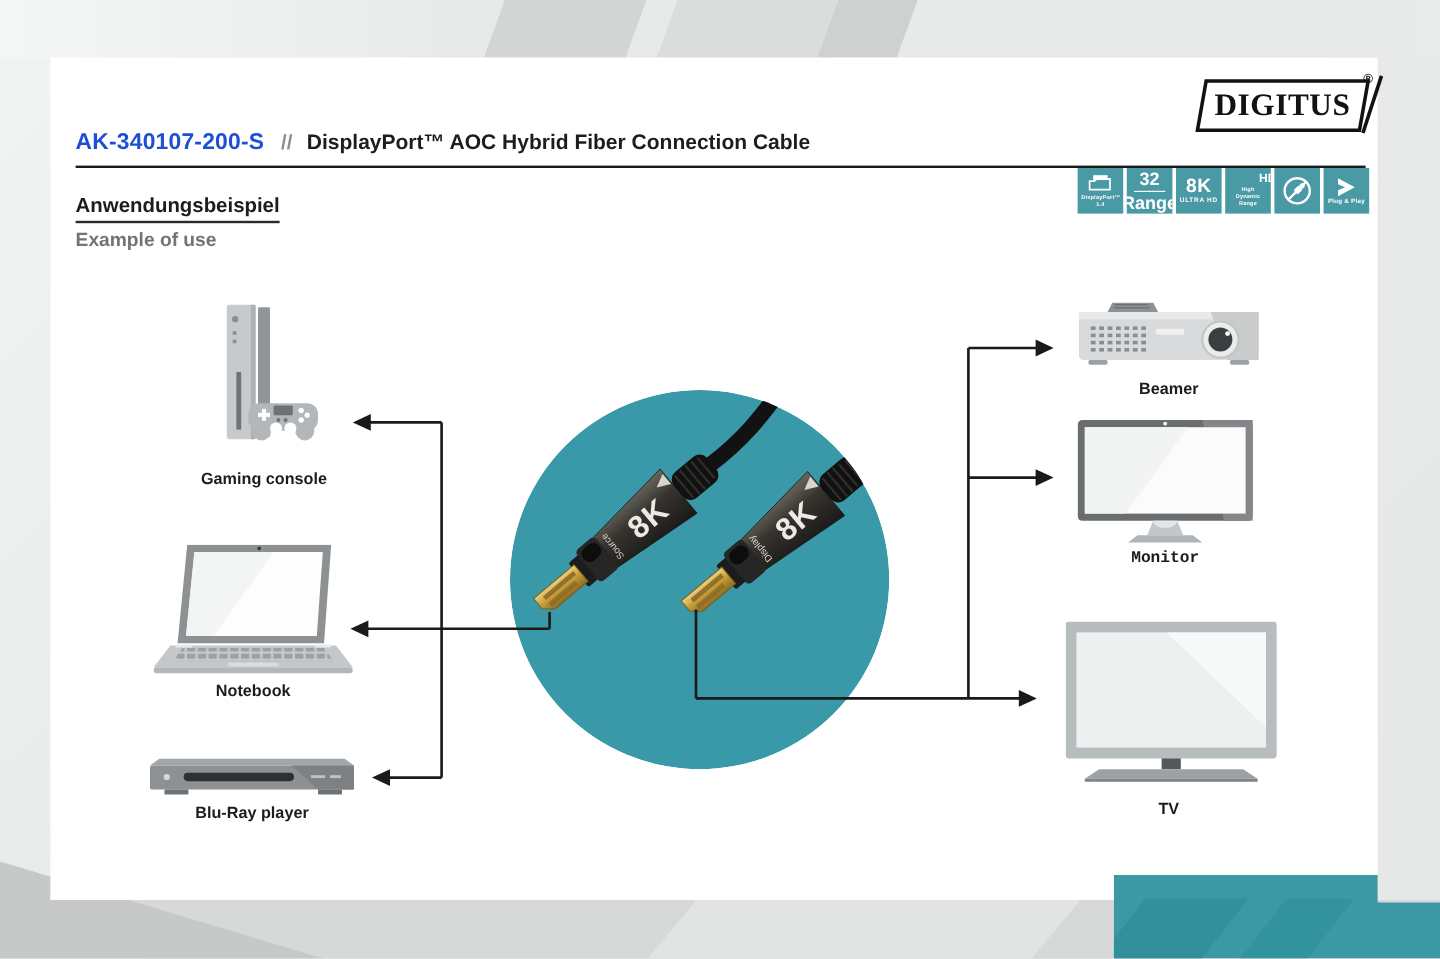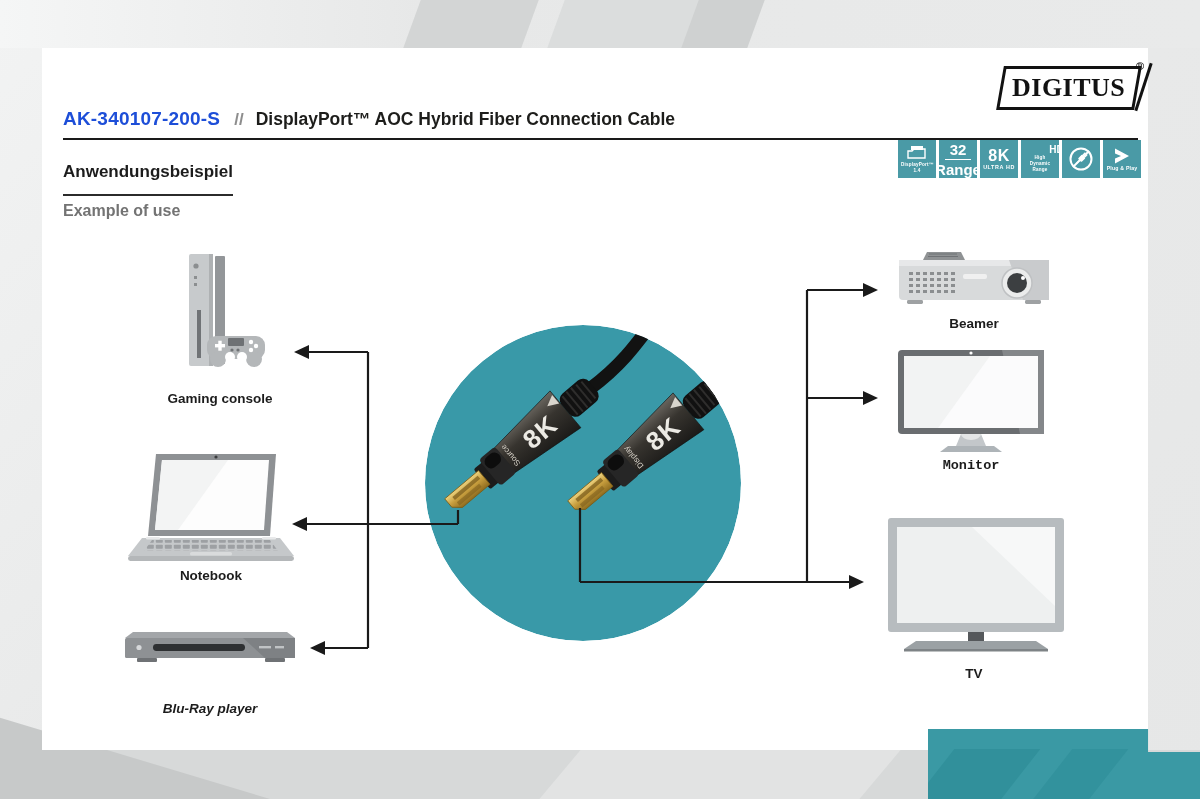--- a/index.html
+++ b/index.html
@@ -22,21 +22,21 @@
   .tchev1{left:6px;width:86px;}
   .tchev2{left:124px;width:56px;opacity:.8;}
   
   .card{position:absolute;left:42px;top:48px;width:1106px;height:702px;background:#ffffff;z-index:2;}
   .header-row{position:absolute;left:21px;top:60px;width:1070px;white-space:nowrap;}
   .pcode{font-size:19px;font-weight:800;color:#1d4ed8;letter-spacing:.2px;}
   .hsep{font-size:17px;font-weight:700;color:#8d8d8d;margin:0 12px 0 14px;}
   .htitle{font-size:17.5px;font-weight:700;color:#1d1d1b;}
   .hrule{position:absolute;left:21px;top:90px;width:1075px;height:2px;background:#1a1a1a;}
   .sec{position:absolute;left:21px;top:114px;}
-  .sec-de{display:inline-block;font-size:17px;font-weight:800;color:#1c1c1c;border-bottom:2px solid #2b2b2b;padding-bottom:12px;}
+  .sec-de{display:inline-block;font-size:17px;font-weight:800;color:#1c1c1c;border-bottom:2px solid #2b2b2b;padding-bottom:2px;}
   .sec-en{margin-top:6px;font-size:16px;font-weight:700;color:#737373;}
   
   .logo{position:absolute;left:958px;top:18px;width:132px;height:38px;border:3px solid #121212;
         transform:skewX(-10deg);display:flex;align-items:center;justify-content:center;background:#fff;}
   .logo-inner{transform:skewX(10deg);font-family:"Liberation Serif",serif;font-weight:700;font-size:26px;color:#121212;letter-spacing:.5px;}
   .logo-slash{position:absolute;left:1100px;top:14px;width:3px;height:50px;background:#121212;transform:rotate(18deg);}
   .logo-reg{position:absolute;left:1094px;top:12px;font-size:11px;font-weight:700;color:#121212;}
   
   .badges{position:absolute;top:92px;right:7px;display:flex;gap:3px;}
   .badge{width:38px;height:38px;background:#4a9aa6;color:#fff;display:flex;flex-direction:column;
@@ -259,21 +259,21 @@
         <rect x="0" y="6" width="170" height="20" rx="1.5" fill="#8e9194"></rect>
         <polygon points="118,6 170,6 170,26 140,26" fill="#7e8184"></polygon>
         <rect x="28" y="12" width="92" height="7" rx="3.4" fill="#2e3032"></rect>
         <circle cx="14" cy="15.5" r="2.6" fill="#d6d8da"></circle>
         <rect x="134" y="14" width="12" height="2.4" fill="#c0c3c5"></rect>
         <rect x="150" y="14" width="9" height="2.4" fill="#c0c3c5"></rect>
         <rect x="12" y="26" width="20" height="4" rx="1" fill="#6f7275"></rect>
         <rect x="140" y="26" width="20" height="4" rx="1" fill="#6f7275"></rect>
       </svg>
     </div>
-    <div class="dev-label" style="left:58px;top:653px;font-style:italic;">Blu-Ray player</div>
+    <div class="dev-label" style="left:58px;top:622px;">Blu-Ray player</div>
 
     <div class="dev" style="left:857px;top:204px;">
       <svg width="150" height="58" viewBox="0 0 150 58">
         <polygon points="28,0 62,0 66,8 24,8" fill="#8f9294"></polygon>
         <path d="M30,2 h28 M29,4.5 h30" stroke="#6f7275" stroke-width="1.2"></path>
         <rect x="0" y="8" width="150" height="40" rx="4" fill="#d8dadb"></rect>
         <polygon points="0,8 150,8 150,14 0,14" fill="#e7e8e9"></polygon>
         <polygon points="110,8 150,8 150,48 124,48" fill="#c9cbcd"></polygon>
         <g fill="#8b8e90">
           <rect x="10" y="20" width="4" height="3"></rect>

